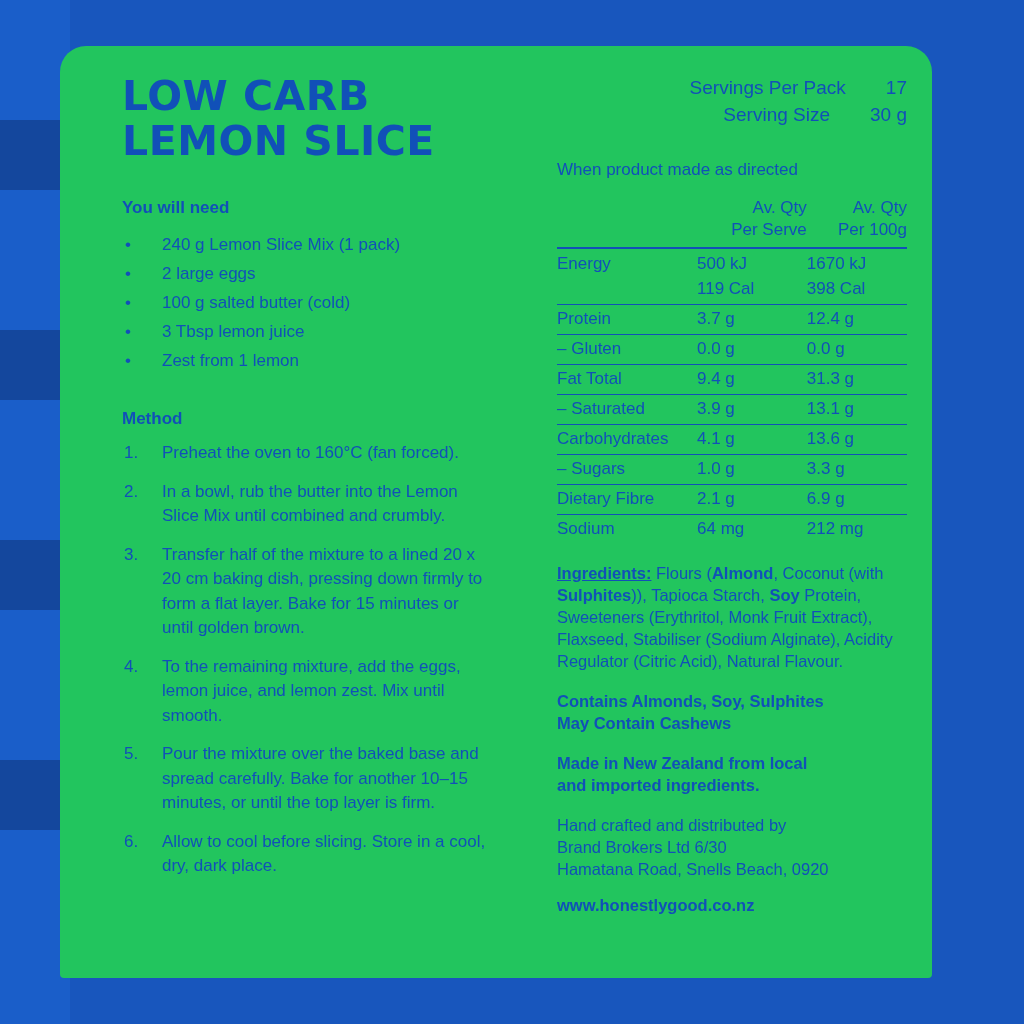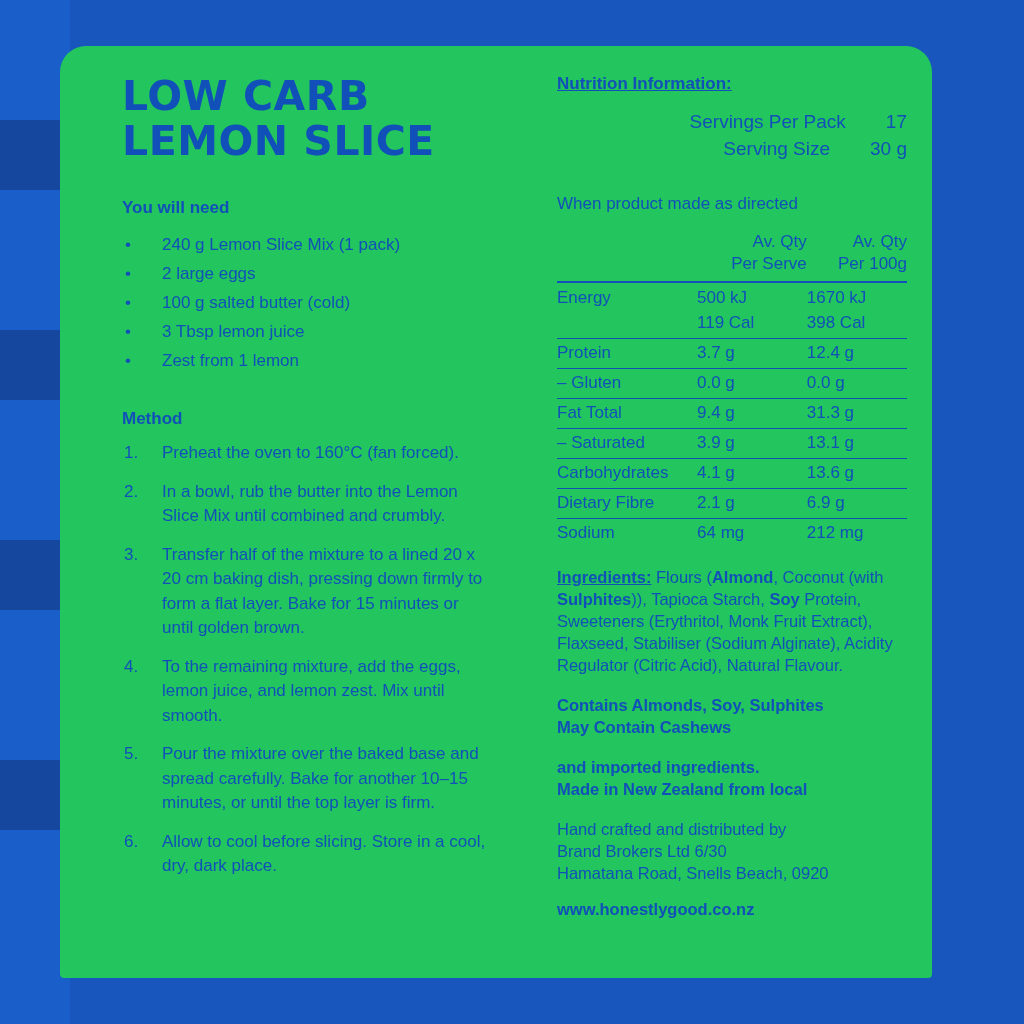--- a/index.html
+++ b/index.html
@@ -266,21 +266,20 @@
           </li>
           <li>
             <span class="num">6.</span>
             <span>Allow to cool before slicing. Store in a cool, dry, dark place.</span>
           </li>
         </ol>
       </div>
 
       <div class="col-right">
 
-        <div class="nutri-head">Nutrition Information:</div>
 
         <div class="kv-row">
           <span>Servings Per Pack</span>
           <span>17</span>
         </div>
         <div class="kv-row">
           <span>Serving Size</span>
           <span>30 g</span>
         </div>
 
@@ -329,20 +328,25 @@
             <td class="label">– Saturated</td>
             <td class="val">3.9 g</td>
             <td class="val">13.1 g</td>
           </tr>
           <tr class="rule">
             <td class="label">Carbohydrates</td>
             <td class="val">4.1 g</td>
             <td class="val">13.6 g</td>
           </tr>
           <tr class="rule">
+            <td class="label">– Sugars</td>
+            <td class="val">1.0 g</td>
+            <td class="val">3.3 g</td>
+          </tr>
+          <tr class="rule">
             <td class="label">Dietary Fibre</td>
             <td class="val">2.1 g</td>
             <td class="val">6.9 g</td>
           </tr>
           <tr class="rule">
             <td class="label">Sodium</td>
             <td class="val">64 mg</td>
             <td class="val">212 mg</td>
           </tr>
         </tbody>
@@ -351,22 +355,22 @@
         <div class="ing-block">
           <span class="lead">Ingredients:</span><span> Flours (</span><b>Almond</b><span>, Coconut (with </span><b>Sulphites</b><span>)), Tapioca Starch, </span><b>Soy</b><span> Protein, Sweeteners (Erythritol, Monk Fruit Extract), Flaxseed, Stabiliser (Sodium Alginate), Acidity Regulator (Citric Acid), Natural Flavour.</span>
         </div>
 
         <div class="bold-block">
           <div>Contains Almonds, Soy, Sulphites</div>
           <div>May Contain Cashews</div>
         </div>
 
         <div class="bold-block">
+          <div>Made in New Zealand from local</div>
           <div>and imported ingredients.</div>
-          <div>Made in New Zealand from local</div>
         </div>
 
         <div class="addr-block">
           <div>Hand crafted and distributed by</div>
           <div>Brand Brokers Ltd 6/30</div>
           <div>Hamatana Road, Snells Beach, 0920</div>
         </div>
 
         <div class="website">www.honestlygood.co.nz</div>
       </div>

